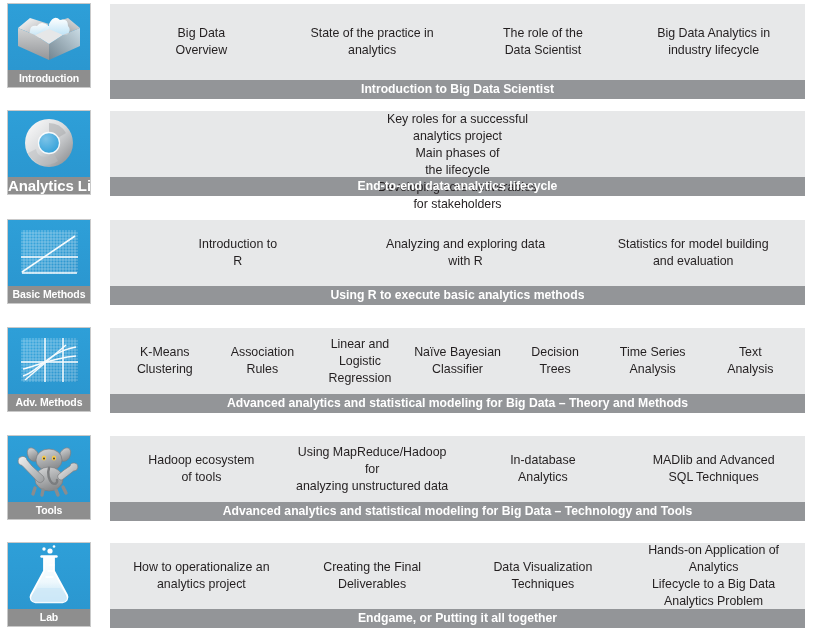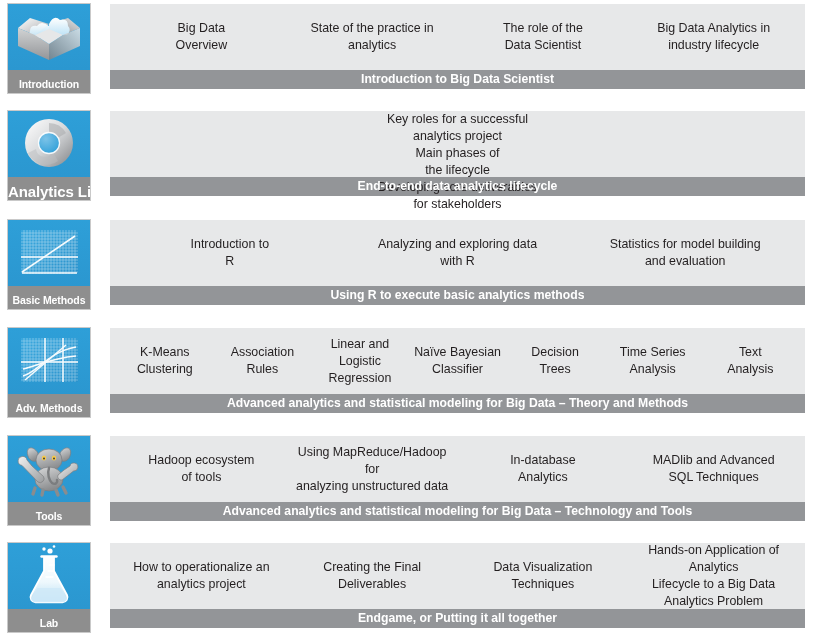--- a/index.html
+++ b/index.html
@@ -47,21 +47,20 @@
     height: 17px;
     line-height: 17px;
     text-align: center;
     font-size: 10.5px;
     font-weight: bold;
     color: #ffffff;
     letter-spacing: -0.1px;
     background: #8e8e8e;
     white-space: nowrap;
     overflow: hidden;
-    margin-top: 6px;
   }
   .tile-label.small { font-size: 15px; }
 
   .tile-art svg { display: block; }
 
   
   .panel {
     position: absolute;
     left: 110px;
     top: 0;
@@ -130,21 +129,21 @@
       <path d="M41 22 Q33 16 29 22 Q22 21 22 27 Q20 31 24 34 L41 34 Z" fill="url(#cloudG)" opacity="0.95"></path>
       <path d="M41 20 Q46 10 52 16 Q60 14 60 22 Q64 26 59 31 L41 31 Z" fill="url(#cloudG)"></path>
       <path d="M10 24 L27 31 L41 40 L41 56 L10 42 Z" fill="url(#boxF)"></path>
       <path d="M72 24 L55 31 L41 40 L41 56 L72 42 Z" fill="url(#boxR)" opacity="0.85"></path>
       <path d="M27 31 L41 40 L55 31 L41 25 Z" fill="#e6e7e8"></path>
     </svg>
         </div>
         <div class="tile-label">Introduction</div>
       </div>
       <div class="panel">
-        <div class="topics" style="height: 66px;">
+        <div class="topics" style="height: 76px;">
           <div class="topic">Big Data
 Overview</div>
           <div class="topic">State of the practice in
 analytics</div>
           <div class="topic">The role of the
 Data Scientist</div>
           <div class="topic">Big Data Analytics in
 industry lifecycle</div>
         </div>
         <div class="summary">Introduction to Big Data Scientist</div>
@@ -234,21 +233,21 @@
       <g stroke="#ffffff" stroke-width="1.6" opacity="0.95">
         <line x1="13" y1="37" x2="70" y2="37"></line>
         <line x1="14" y1="53" x2="69" y2="53"></line>
         <line x1="14" y1="52" x2="67" y2="16"></line>
       </g>
     </svg>
         </div>
         <div class="tile-label">Basic Methods</div>
       </div>
       <div class="panel">
-        <div class="topics" style="height: 66px;">
+        <div class="topics" style="height: 66px; margin-left: 8px;">
           <div class="topic">Introduction to
 R</div>
           <div class="topic">Analyzing and exploring data
 with R</div>
           <div class="topic">Statistics for model building
 and evaluation</div>
         </div>
         <div class="summary">Using R to execute basic analytics methods</div>
       </div>
     </div>

